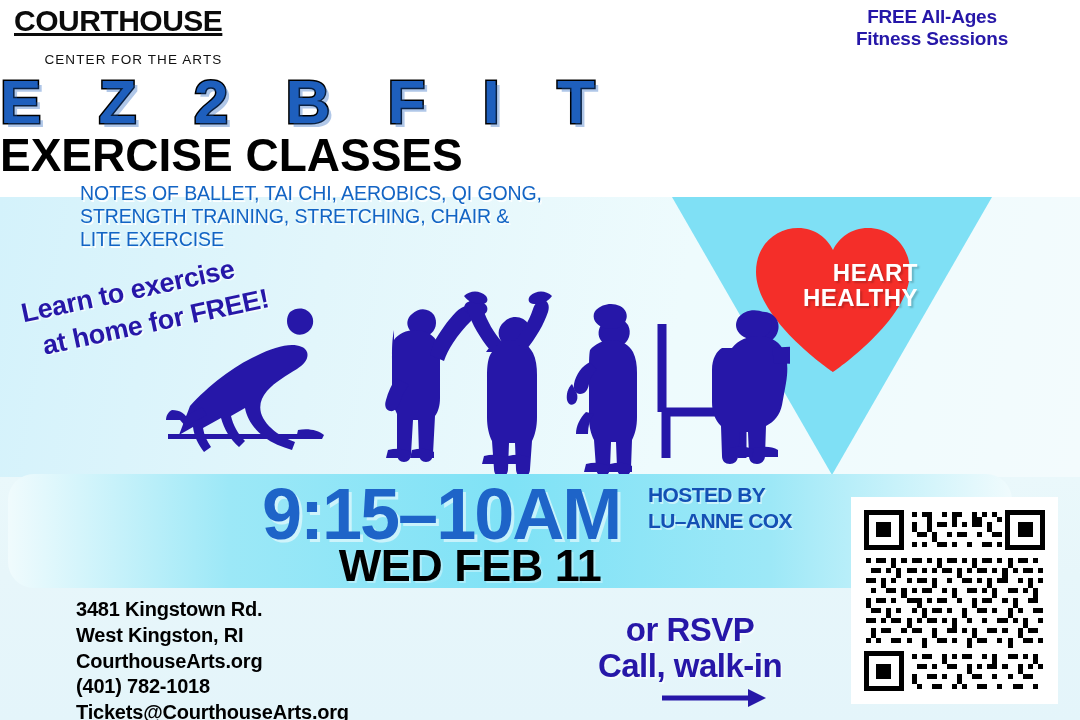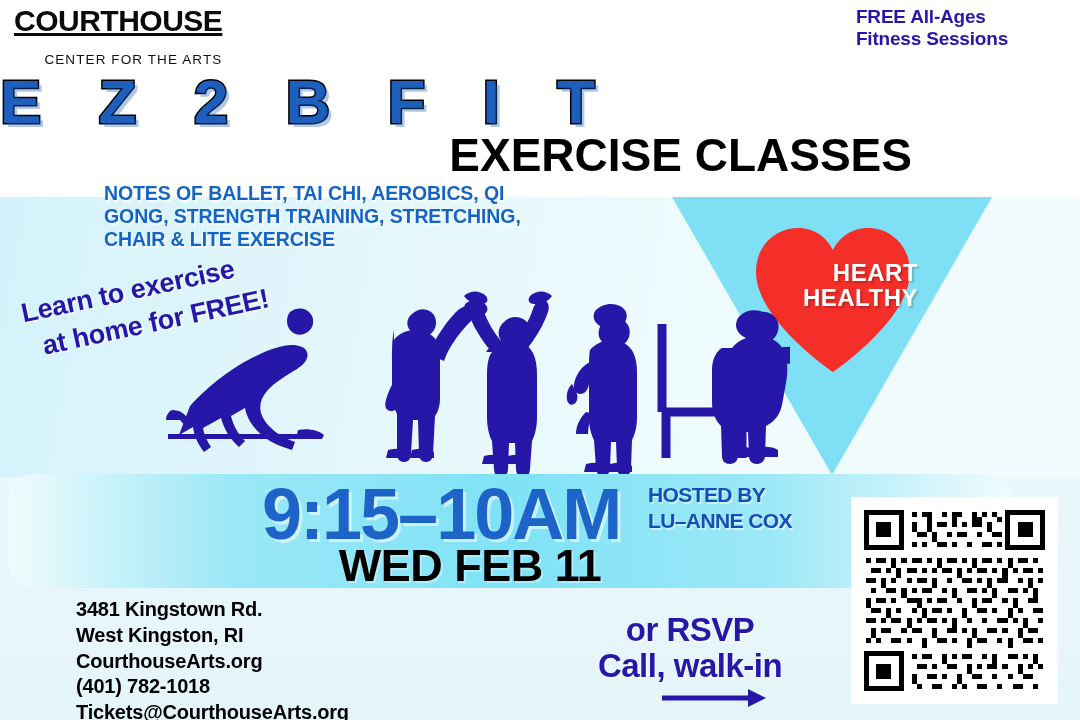--- a/index.html
+++ b/index.html
@@ -34,44 +34,44 @@
   .logo{position:absolute;left:14px;top:6px;}
   .logo-main{
     font-size:30px;font-weight:bold;letter-spacing:-0.5px;color:#0b0b0b;
     line-height:1;font-family:"Liberation Sans",sans-serif;text-decoration:underline;
   }
   .logo-sub{
     font-size:13.5px;letter-spacing:1.1px;color:#111;text-align:right;
     margin-top:16px;font-family:"Liberation Sans",sans-serif;
   }
   .free-ages{
-    position:absolute;right:72px;top:6px;text-align:left;
+    position:absolute;right:72px;top:6px;text-align:center;
     font-size:19px;font-weight:bold;color:#2617a8;line-height:1.15;
     letter-spacing:-0.2px;
     text-shadow:1px 1px 0 rgba(255,255,255,.85);
   }
   
   .ez-title{
     position:absolute;left:0;top:66px;width:1080px;text-align:left;
     font-size:62px;font-weight:bold;letter-spacing:20px;
     color:#1e5fbd;
     -webkit-text-stroke:3px #000;
     paint-order:stroke fill;
     text-shadow:4px 4px 0 rgba(30,95,189,.35);
     font-family:"Liberation Sans",sans-serif;
   }
   .exercise-classes{
-    position:absolute;left:0;top:128px;width:912px;text-align:right;
+    position:absolute;left:0;top:128px;width:912px;text-align:left;
     font-size:46px;font-weight:bold;color:#000;letter-spacing:0px;
     font-family:"Liberation Sans",sans-serif;
   }
   
   .notes{
-    position:absolute;left:104px;top:182px;width:470px;
-    font-size:19.5px;font-weight:bold;color:#1364c4;line-height:1.18;
+    position:absolute;left:80px;top:182px;width:470px;
+    font-size:19.5px;font-weight:normal;color:#1364c4;line-height:1.18;
     letter-spacing:-0.1px;
     text-shadow:1.5px 1.5px 0 rgba(255,255,255,.9);
   }
   
   .learn{
     position:absolute;left:18px;top:296px;width:300px;
     transform:rotate(-12deg);transform-origin:0 0;
     font-size:27px;font-weight:bold;color:#2617a8;line-height:1.35;
     text-shadow:1.5px 1.5px 0 rgba(255,255,255,.7);
     letter-spacing:-0.3px;

